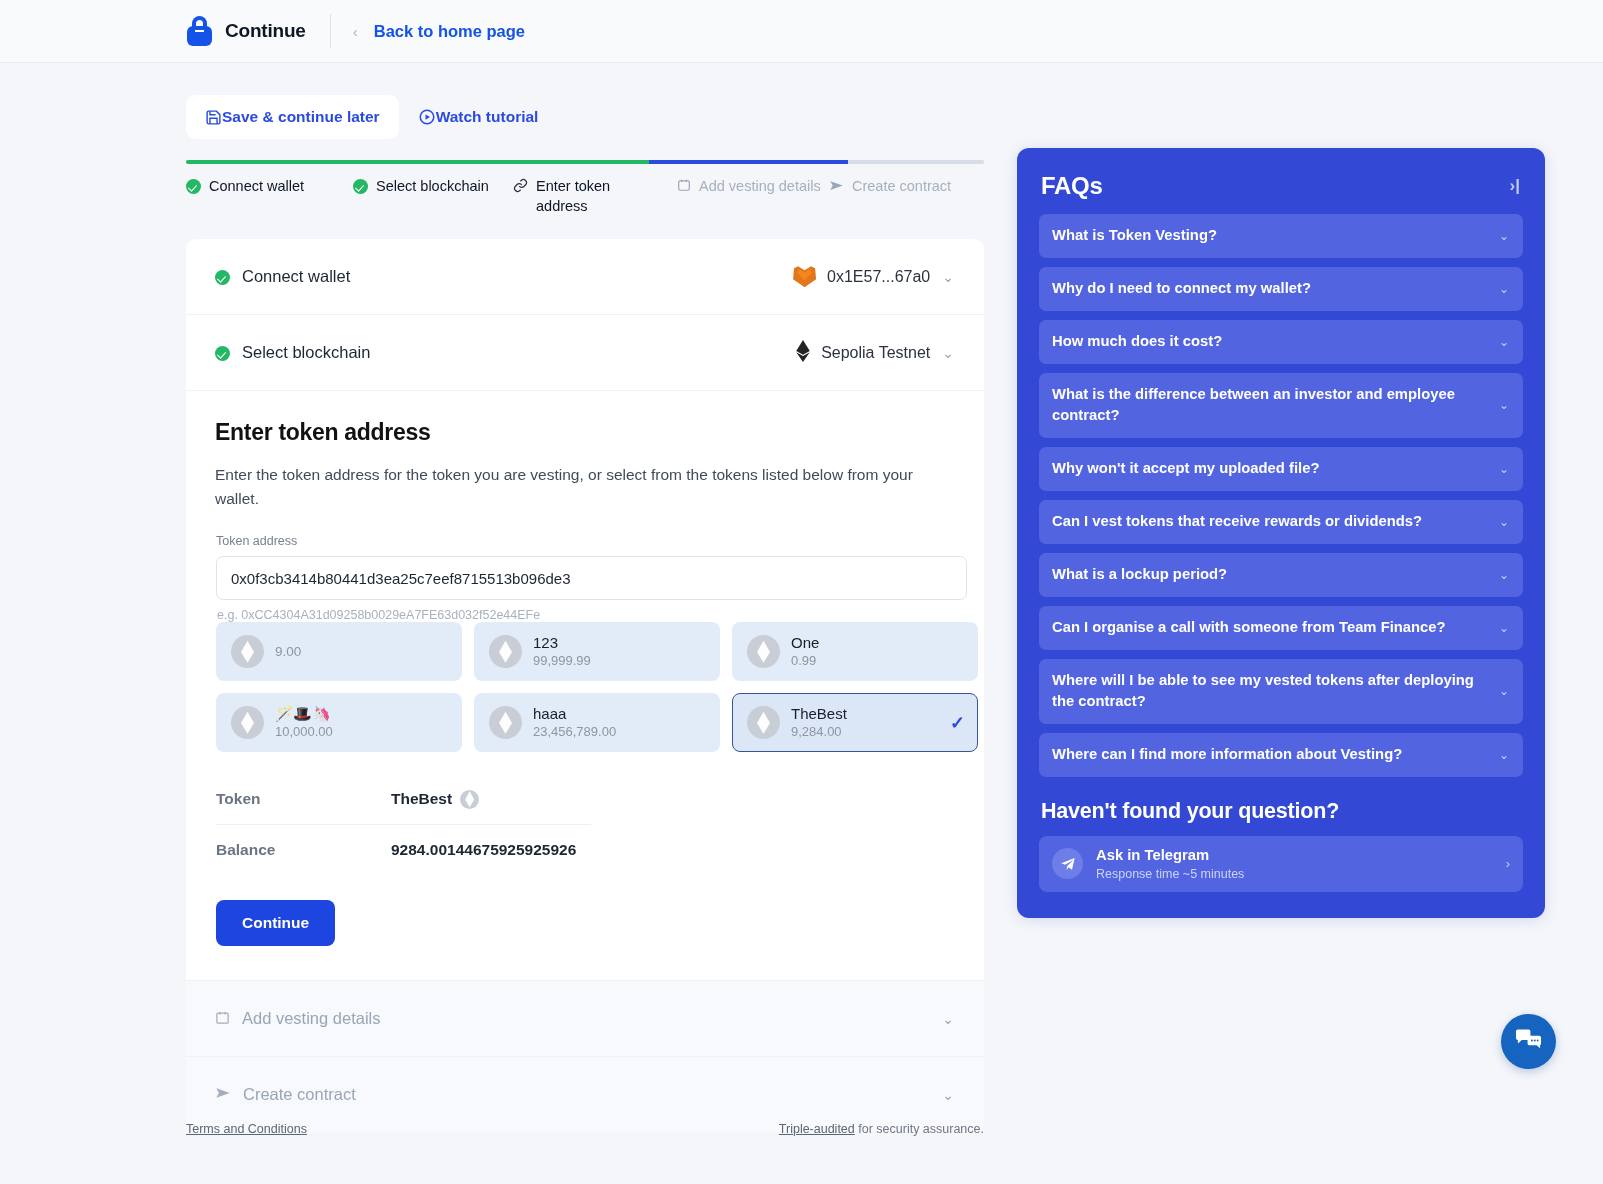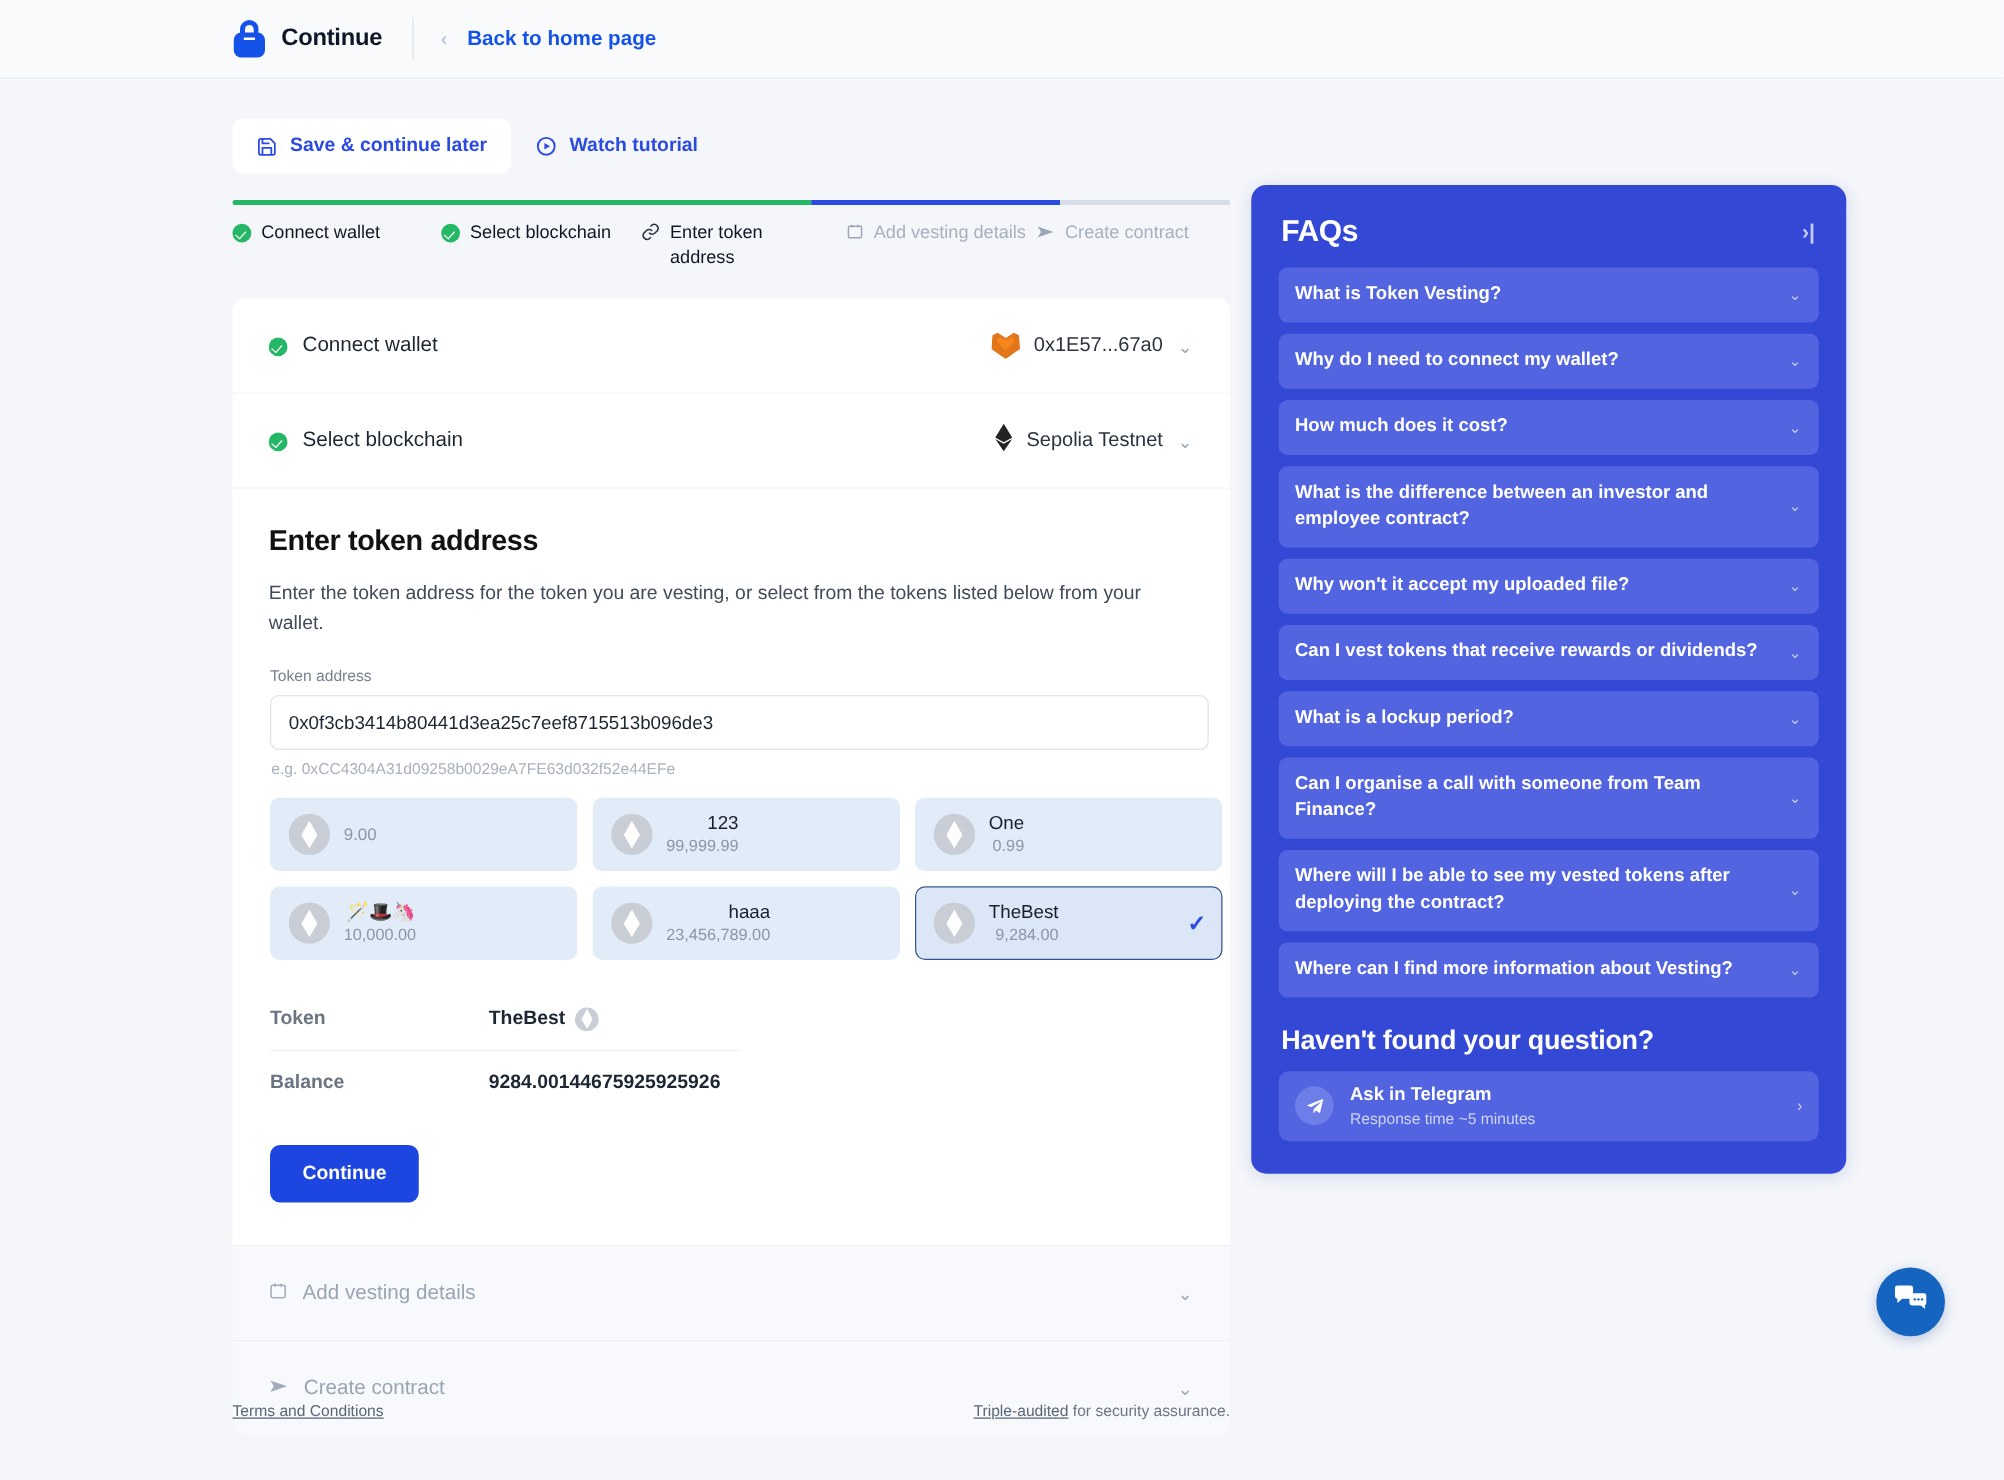--- a/index.html
+++ b/index.html
@@ -34,27 +34,27 @@
   }
   .brand-name { font-size: 19px; font-weight: bold; color: #0e1726; letter-spacing: -.2px; }
   .divider-v { width: 1px; height: 34px; background: #dde4ec; margin: 0 22px 0 24px; }
   .back-link { display: flex; align-items: center; gap: 16px; }
   .chev-left { color: #aab6c7; font-size: 15px; line-height: 1; }
   .back-text { color: #1452e8; font-size: 16.5px; font-weight: bold; }
 
   
   .page { display: flex; padding: 0 0 0 186px; gap: 17px; }
   .left-col { width: 798px; padding-top: 27px; }
-  .right-col { width: 476px; padding-top: 85px; }
+  .right-col { width: 528px; padding-top: 85px; margin-left: 16px; }
 
   
   .title-row { display: flex; align-items: center; gap: 0; height: 54px; }
   .page-title { font-size: 31px; font-weight: bold; color: #121212; letter-spacing: -.6px; flex: 1; }
   .hbtn {
-    display: flex; align-items: center; gap: 10px;
+    display: flex; align-items: center; 
     height: 44px; padding: 0 19px; border-radius: 9px;
     background: #fff; color: #2b4be0; font-size: 15.5px; font-weight: bold;
     border: none; cursor: pointer; white-space: nowrap;
   }
   .hbtn.ghost { background: transparent; }
   .hbtn svg { display: block; }
 
   
   .stepper { margin-top: 16px; }
   .bar { display: flex; height: 4px; border-radius: 2px; overflow: hidden; background: #d7dde6; }
@@ -103,22 +103,22 @@
   .panel .desc { margin-top: 17px; font-size: 15.5px; color: #414b59; line-height: 1.55; max-width: 740px; }
   .field-label { margin-top: 23px; font-size: 12.5px; color: #78828f; }
   .addr-input {
     margin-top: 8px; width: 751px; height: 44px; border: 1px solid #dfe4ec; border-radius: 7px;
     background: #fff; padding: 0 14px; font-size: 15px; color: #1d2733;
     font-family: "Liberation Sans", sans-serif;
   }
   .hint { margin-top: 8px; font-size: 12.5px; color: #a8b1bd; }
 
   .tok-grid {
-    margin-top: 16px; display: grid; grid-template-columns: repeat(3, 246px);
-    gap: 12px 12px; width: 752px; text-align: right;
+    display: grid; grid-template-columns: repeat(3, 246px);
+    gap: 12px 12px; width: 752px;
   }
   .tok-card {
     height: 59px; background: #e2ebf8; border-radius: 8px;
     display: flex; align-items: center; gap: 11px; padding: 0 12px 0 14px;
     border: 1px solid transparent; cursor: pointer;
   }
   .tok-card.selected { background: #dbe7f7; border-color: #37568f; }
   .tok-ava {
     width: 33px; height: 33px; border-radius: 50%; background: #c9ced6;
     flex: none; display: flex; align-items: center; justify-content: center;

